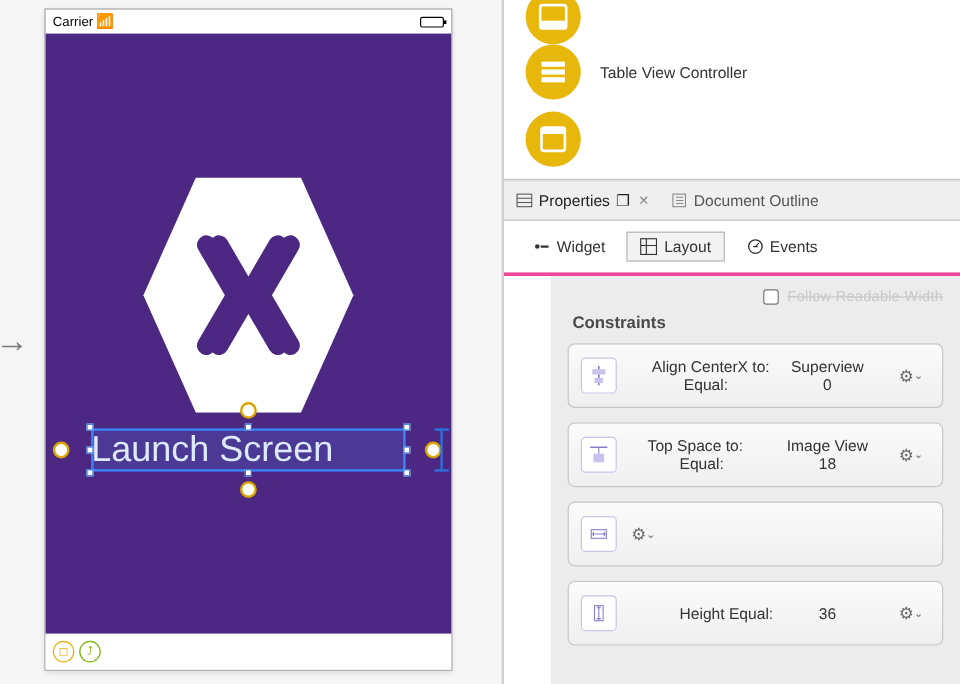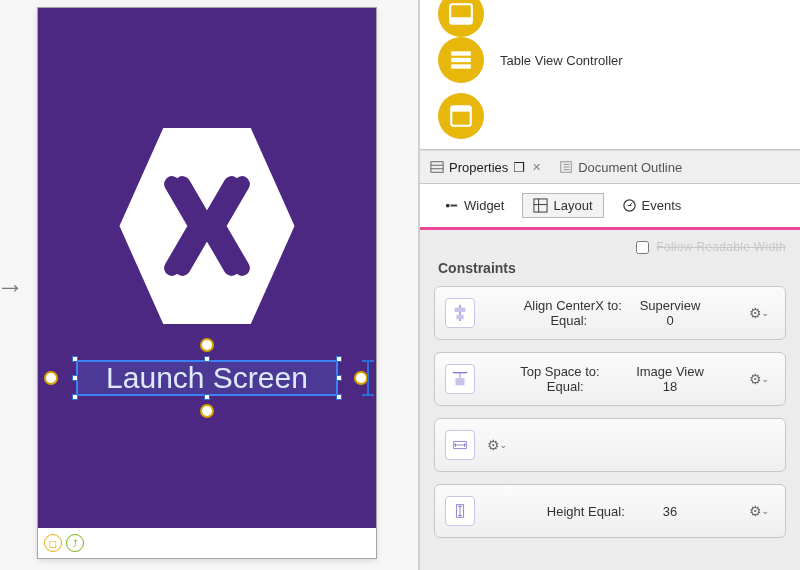--- a/index.html
+++ b/index.html
@@ -9,21 +9,21 @@
   .arrow-left { position: absolute; left: -4px; top: 268px; font-size: 28px; color: #7a7a7a; }
   .phone { position: absolute; left: 38px; top: 8px; width: 338px; height: 550px; background: #fff; box-shadow: 0 0 0 1px #a5a5a5, 0 2px 6px rgba(0,0,0,.15); display: flex; flex-direction: column; }
   .statusbar { height: 20px; display: flex; align-items: center; justify-content: space-between; padding: 0 6px; font-size: 11px; color: #000; }
   .wifi { font-size: 12px; }
   .battery { width: 20px; height: 9px; border: 1px solid #000; border-radius: 2px; position: relative;}
   .battery:after { content:""; position:absolute; right:-3px; top:2px; width:2px; height:3px; background:#000;}
   .battery-fill { width:100%; height:100%; background:#000;}
   .screen { flex: 1; background: #4c2882; position: relative; display:flex; flex-direction:column; align-items:center; }
   .hex { width: 176px; height: 196px; margin-top: 120px; display:flex; align-items:center; justify-content:center; }
   .hex svg { width:100%; height:100%; }
-  .label-sel { margin-top: 36px; width: 262px; height: 36px; position:relative; display:flex; align-items:center; justify-content:center; }
+  .label-sel { margin-top: 13px; width: 262px; height: 36px; position:relative; display:flex; align-items:center; }
   .label-sel .txt { color: #fff; font-size: 30px; font-weight: 300; }
   .sel-outline { position:absolute; inset:0; border: 2px solid #3b82f6; background: rgba(70,140,240,0.18); }
   .handle { position:absolute; width:6px; height:6px; background:#fff; border:1px solid #2d6fd8; }
   .h-tl{top:-4px;left:-4px}.h-tr{top:-4px;right:-4px}.h-bl{bottom:-4px;left:-4px}.h-br{bottom:-4px;right:-4px}
   .h-t{top:-4px;left:calc(50% - 3px)}.h-b{bottom:-4px;left:calc(50% - 3px)}.h-l{left:-4px;top:calc(50% - 3px)}.h-r{right:-4px;top:calc(50% - 3px)}
   .spacer-handle { position:absolute; width:14px; height:14px; border-radius:7px; background:#fff; border:2px solid #d8a400; }
   .sh-top{ top:-22px; left:calc(50% - 7px);} .sh-bot{ bottom:-22px; left:calc(50% - 7px);} .sh-left{ left:-32px; top:calc(50% - 7px);} .sh-right{ right:-30px; top:calc(50% - 7px);}
   .ibar{ position:absolute; right:-36px; top:0; height:36px; width:12px; }
   .ibar:before,.ibar:after{ content:""; position:absolute; left:0; width:12px; height:2px; background:#2d6fd8;}
   .ibar:before{top:0}.ibar:after{bottom:0}
@@ -39,41 +39,45 @@
   .lib-row.cut .lib-icon { margin-top:20px; }
   .panel-tabs { height:34px; border-top:1px solid #dcdcdc; border-bottom:1px solid #c6c6c6; background:#efefef; display:flex; align-items:center; gap:18px; padding:0 10px;}
   .ptab { display:flex; align-items:center; gap:5px; font-size:13px; color:#555;}
   .ptab.active { font-weight:400; color:#222;}
   .ptab .x { font-size:11px; color:#888; margin-left:2px;}
   .ptab svg { width:14px; height:14px; }
   .modetabs { height:46px; display:flex; align-items:center; gap:8px; padding:0 14px; border-bottom:3px solid #ec4899;}
   .mtab { display:flex; align-items:center; gap:5px; padding:4px 10px; font-size:13px; color:#333;}
   .mtab.selected { border:1px solid #b6b6b6; border-radius:0; background:#f3f3f3;}
   .mtab svg{width:15px;height:15px}
-  .props-body { flex:1; background:#ececec; padding:10px 14px; overflow:auto;}
+  .props-body { flex:1; background:#ececec; padding:10px 14px; overflow:auto;margin-left:39px;}
   .section-head { font-weight:700; font-size:14px; color:#4a4a4a; margin:4px 0 10px 4px;}
   .truncated { text-align:right; color:#bdbdbd; font-size:12px; margin-bottom:6px; letter-spacing:0.3px;}
   .truncated input{ margin-right:4px; vertical-align:middle;}
   .constraint { background: linear-gradient(#fbfbfb,#efefef); border:1px solid #c7c7c7; border-radius:6px; height:54px; margin-bottom:12px; display:flex; align-items:center; padding:0 10px; gap:12px;}
   .cicon { width:30px; height:30px; border:1px solid #c9c5e8; border-radius:4px; background:#fff; display:flex; align-items:center; justify-content:center;}
   .cicon svg{width:18px;height:18px}
   .cbody { flex:1; display:flex; flex-direction:column; align-items:center; font-size:13px; color:#333;}
   .crow { display:flex; gap:6px;}
   .crow .k{ text-align:left; min-width:110px;}
   .gear { width:26px; color:#6a6a6a; font-size:14px; display:flex; align-items:center;}
 </style>
 </head>
 <body>
 
 <div class="root">
 
   <div class="canvas-area">
     <div class="arrow-left">→</div>
 
     <div class="phone">
+      <div class="statusbar">
+        <span><span>Carrier</span> <span class="wifi">📶</span></span>
+        <span class="battery"><span class="battery-fill"></span></span>
+      </div>
 
       <div class="screen">
         <div class="hex">
           <svg viewBox="0 0 100 112">
             <polygon points="25,0 75,0 100,56 75,112 25,112 0,56" fill="#ffffff"></polygon>
             <path d="M30 32 L44 56 L30 80 M70 32 L56 56 L70 80 M36 32 L64 80 M64 32 L36 80" stroke="#4c2882" stroke-width="9" fill="none" stroke-linecap="round"></path>
           </svg>
         </div>
 
         <div class="label-sel">

